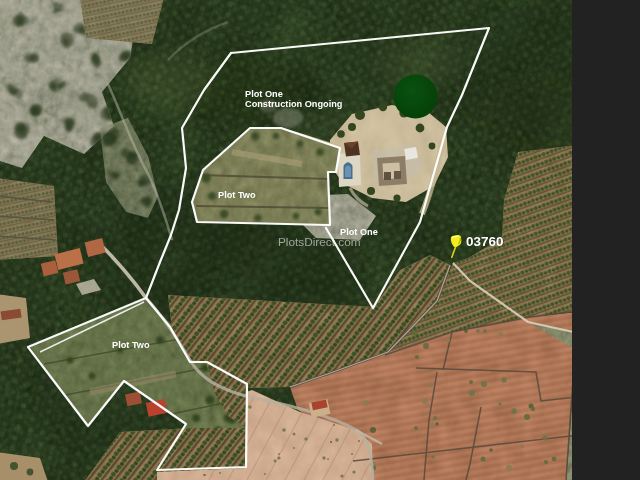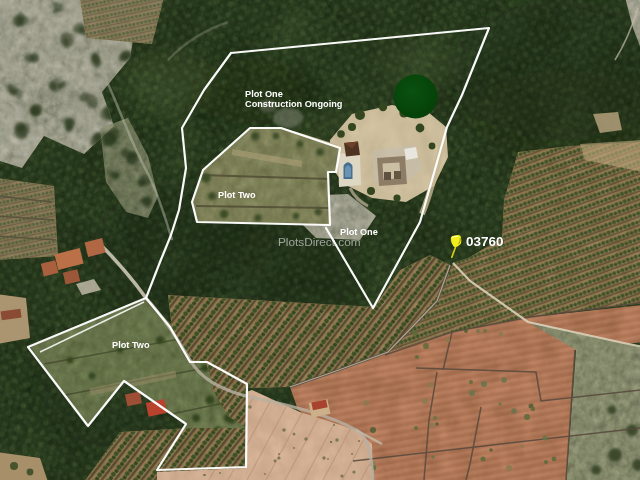--- a/index.html
+++ b/index.html
@@ -1,15 +1,15 @@
 <!DOCTYPE html>
 <html><head><meta charset="utf-8">
 <style>
   html,body{margin:0;padding:0;background:#222;}
-  #stage{width:640px;height:480px;position:relative;overflow:hidden;font-family:"Liberation Sans",sans-serif;}
+  #stage{width:572px;height:480px;position:relative;overflow:hidden;font-family:"Liberation Sans",sans-serif;}
   svg{display:block;}
 </style></head>
 <body>
 <div id="stage">
 <svg width="640" height="480" viewBox="0 0 640 480">
 <defs>
   <filter id="tForest" x="0%" y="0%" width="100%" height="100%" color-interpolation-filters="sRGB">
     <feTurbulence type="fractalNoise" baseFrequency="0.18 0.15" numOctaves="4" seed="7" result="hi"></feTurbulence>
     <feTurbulence type="fractalNoise" baseFrequency="0.020 0.016" numOctaves="2" seed="10" result="lo"></feTurbulence>
     <feComposite in="hi" in2="lo" operator="arithmetic" k1="0" k2="0.6" k3="0.4" k4="0" result="n"></feComposite>

